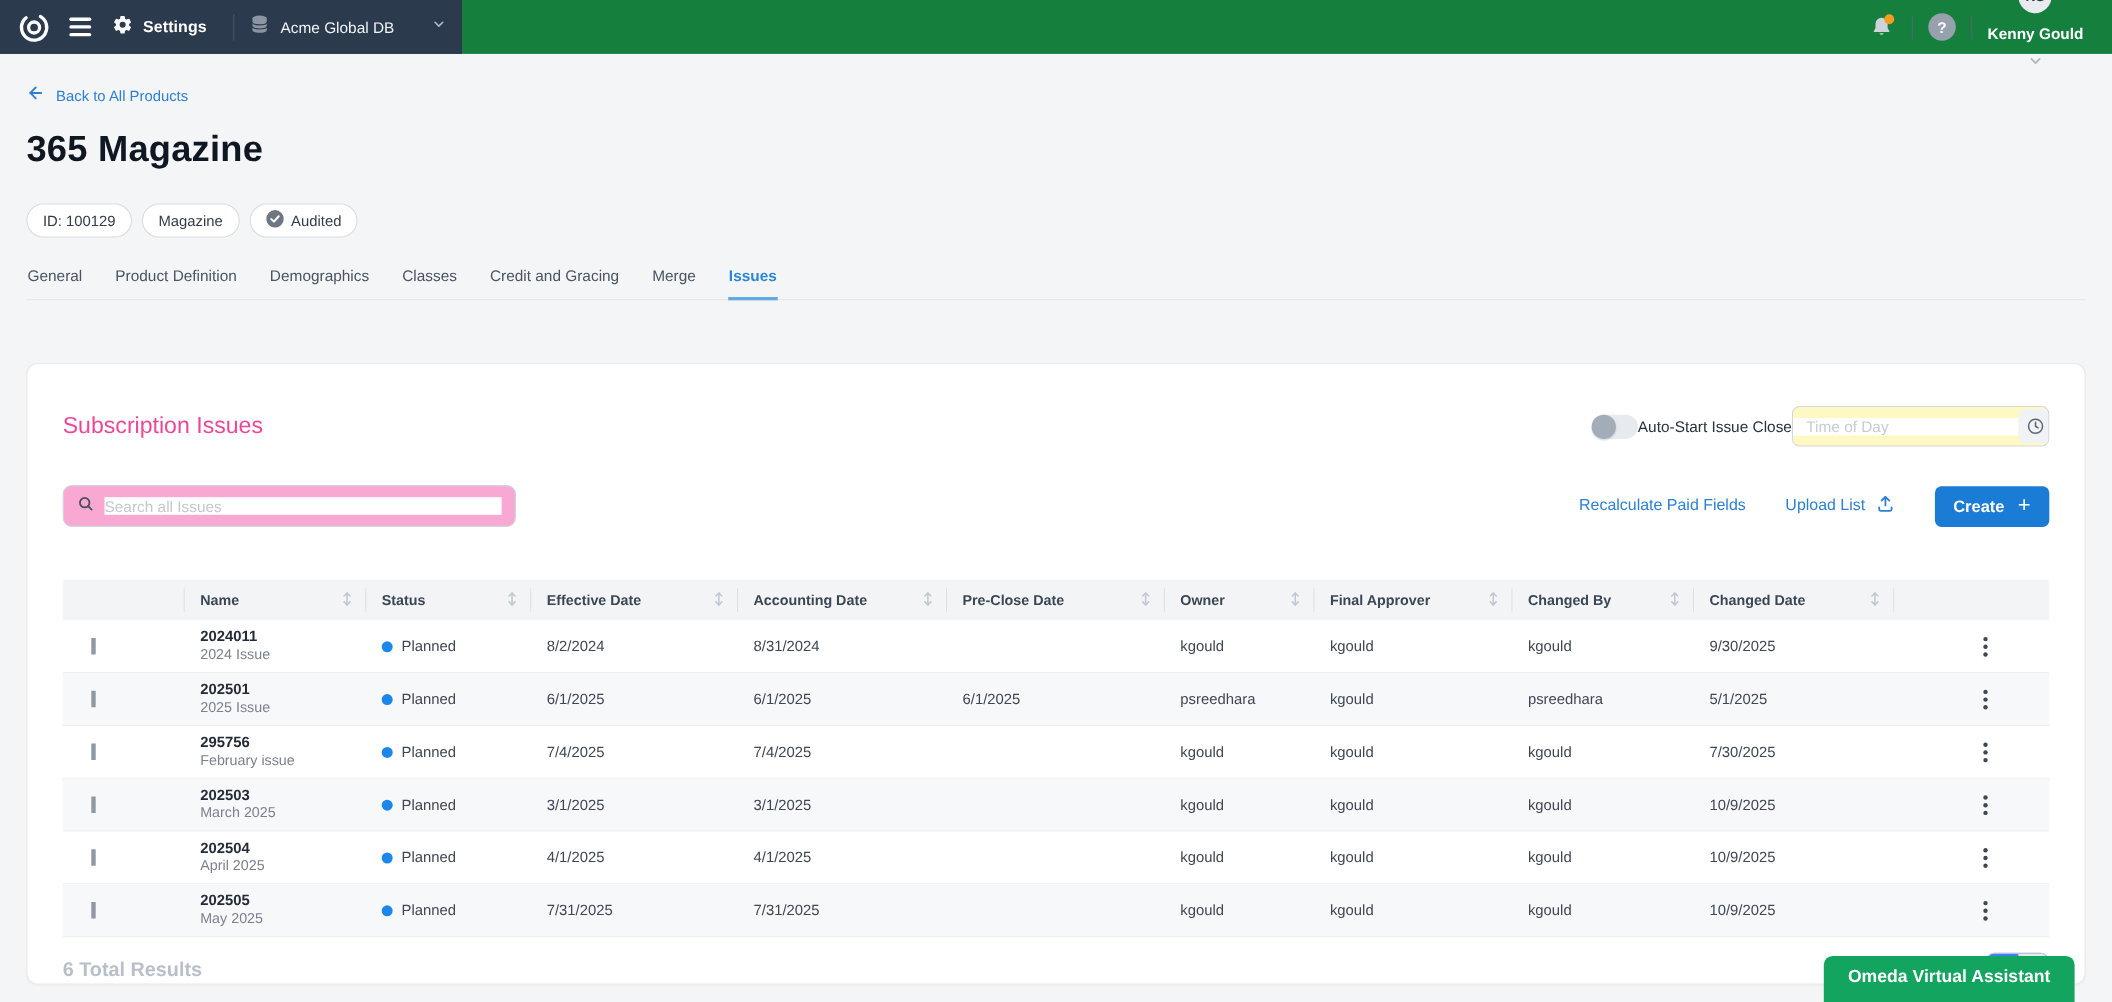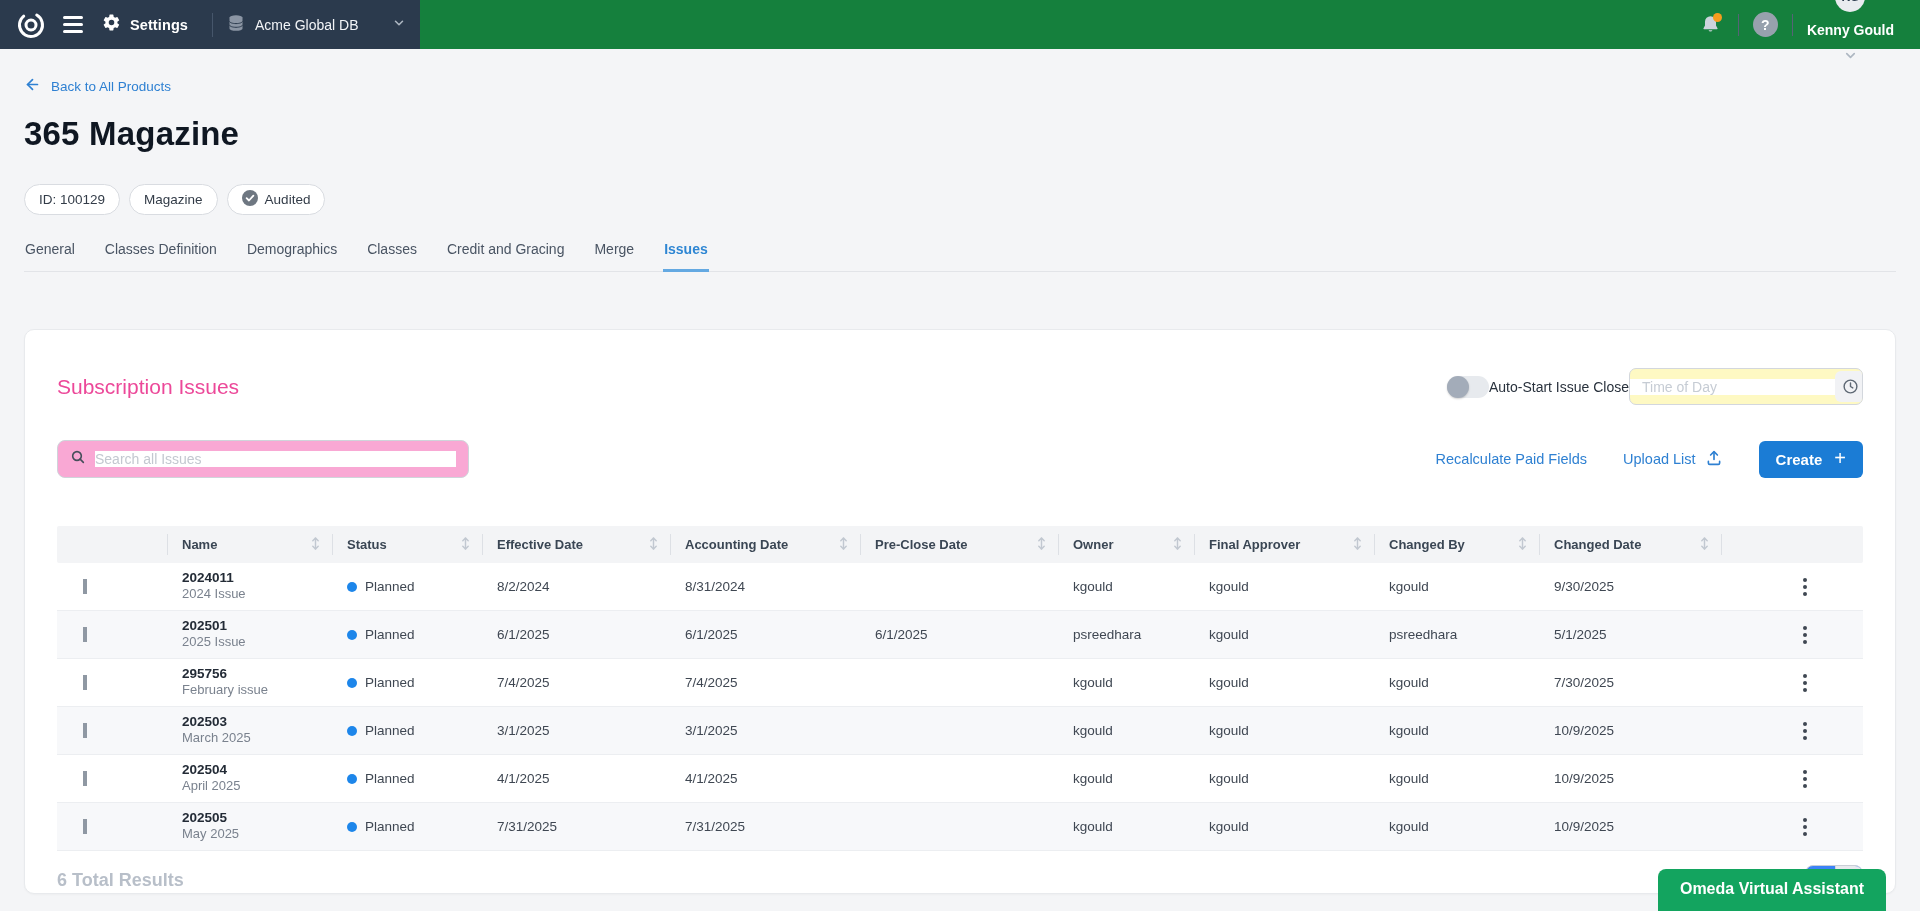--- a/index.html
+++ b/index.html
@@ -199,21 +199,21 @@
             <circle cx="8" cy="8" r="8" fill="#6e7781"></circle>
             <polyline points="4.6 8.2 7 10.5 11.4 5.6" fill="none" stroke="#ffffff" stroke-width="1.8" stroke-linecap="round" stroke-linejoin="round"></polyline>
           </svg>
       </span>
       <span>Audited</span>
     </span>
   </div>
 
   <div class="tabs">
       <div class="tab">General</div>
-      <div class="tab">Classes Definition</div>
+      <div class="tab">Product Definition</div>
       <div class="tab">Demographics</div>
       <div class="tab">Classes</div>
       <div class="tab">Credit and Gracing</div>
       <div class="tab">Merge</div>
       <div class="tab active">Issues</div>
     </div>
 
   <div class="card">
 
     <div class="panel-head">

